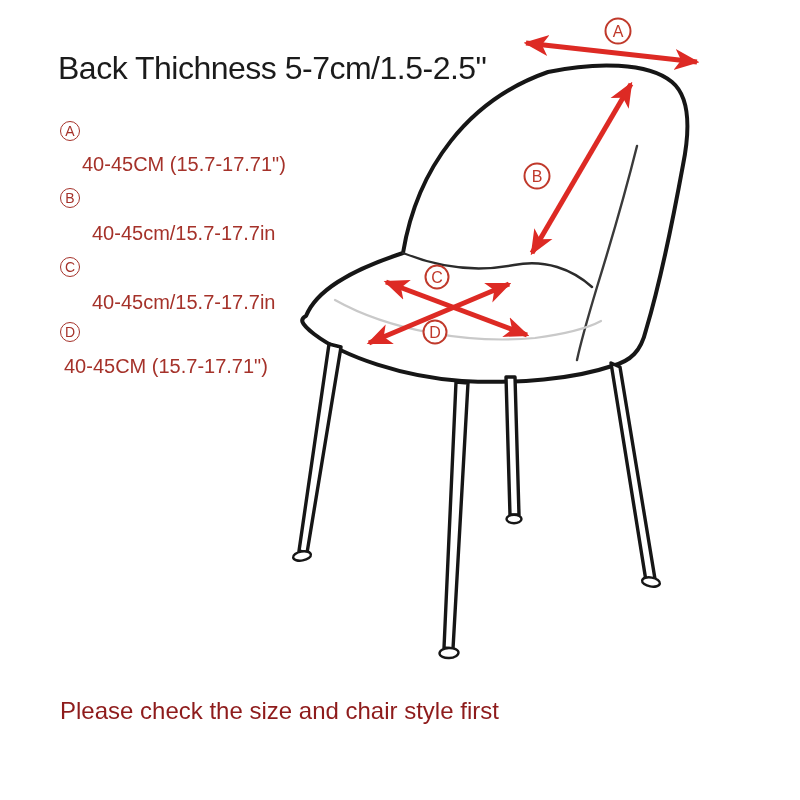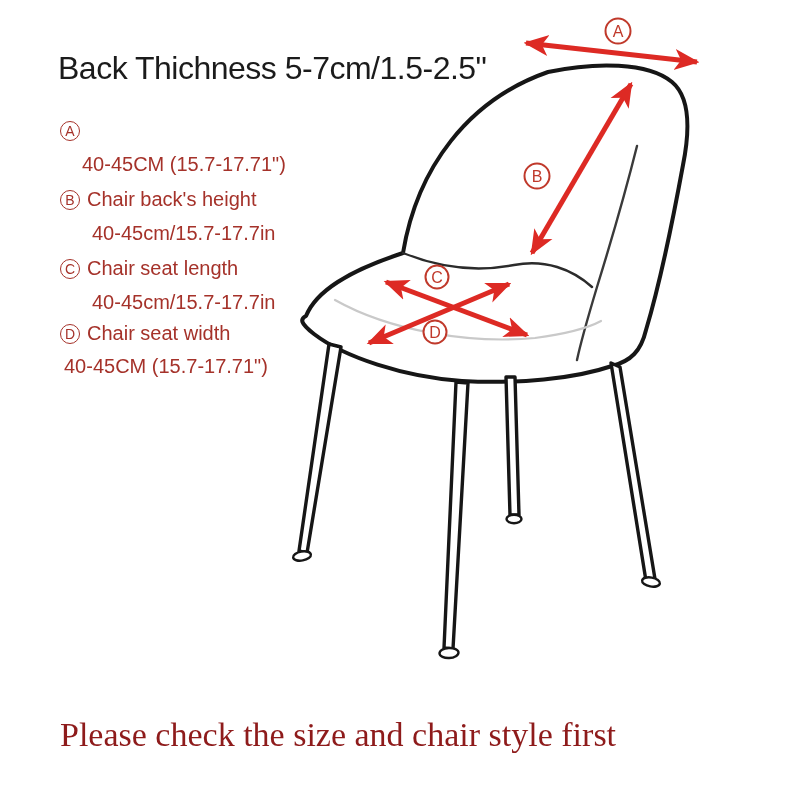--- a/index.html
+++ b/index.html
@@ -18,23 +18,23 @@
   }
   .spec-value{
     position:absolute;font-size:20px;color:#a5322a;white-space:nowrap;
   }
   .circ{
     display:inline-flex;align-items:center;justify-content:center;
     width:20px;height:20px;border:1.6px solid #a5322a;border-radius:50%;
     font-size:14px;line-height:1;color:#a5322a;box-sizing:border-box;flex:0 0 auto;
   }
   .note{
-    position:absolute;left:60px;top:714px;
-    font-family:Liberation Serif, serif;
-    font-size:34px;line-height:41px;color:#8e1b1b;white-space:nowrap;
+    position:absolute;left:60px;top:690px;
+    font-family:Liberation Sans, sans-serif;
+    font-size:24px;line-height:41px;color:#8e1b1b;white-space:nowrap;
   }
   .dmark-text{
     font-family:"Liberation Sans",sans-serif;font-size:16px;fill:#c0392b;
   }
 </style>
 </head>
 <body>
 
 <div id="stage">
 
@@ -105,33 +105,30 @@
   <div class="title">Back Thichness 5-7cm/1.5-2.5"</div>
 
   <div>
     <div class="spec-label" style="top:121px;">
       <span class="circ">A</span>
     </div>
     <div class="spec-value" style="left:82px;top:153px;">40-45CM (15.7-17.71")</div>
 
     <div class="spec-label" style="top:188px;">
       <span class="circ">B</span>
-      <span>Chair back's height</span>
     </div>
     <div class="spec-value" style="left:92px;top:222px;">40-45cm/15.7-17.7in</div>
 
     <div class="spec-label" style="top:257px;">
       <span class="circ">C</span>
-      <span>Chair seat length</span>
     </div>
     <div class="spec-value" style="left:92px;top:291px;">40-45cm/15.7-17.7in</div>
 
     <div class="spec-label" style="top:322px;">
       <span class="circ">D</span>
-      <span>Chair seat width</span>
     </div>
     <div class="spec-value" style="left:64px;top:355px;">40-45CM (15.7-17.71")</div>
   </div>
 
   <div class="note">
     <div>Please check the size and chair style first</div>
   </div>
 
 </div>
 

